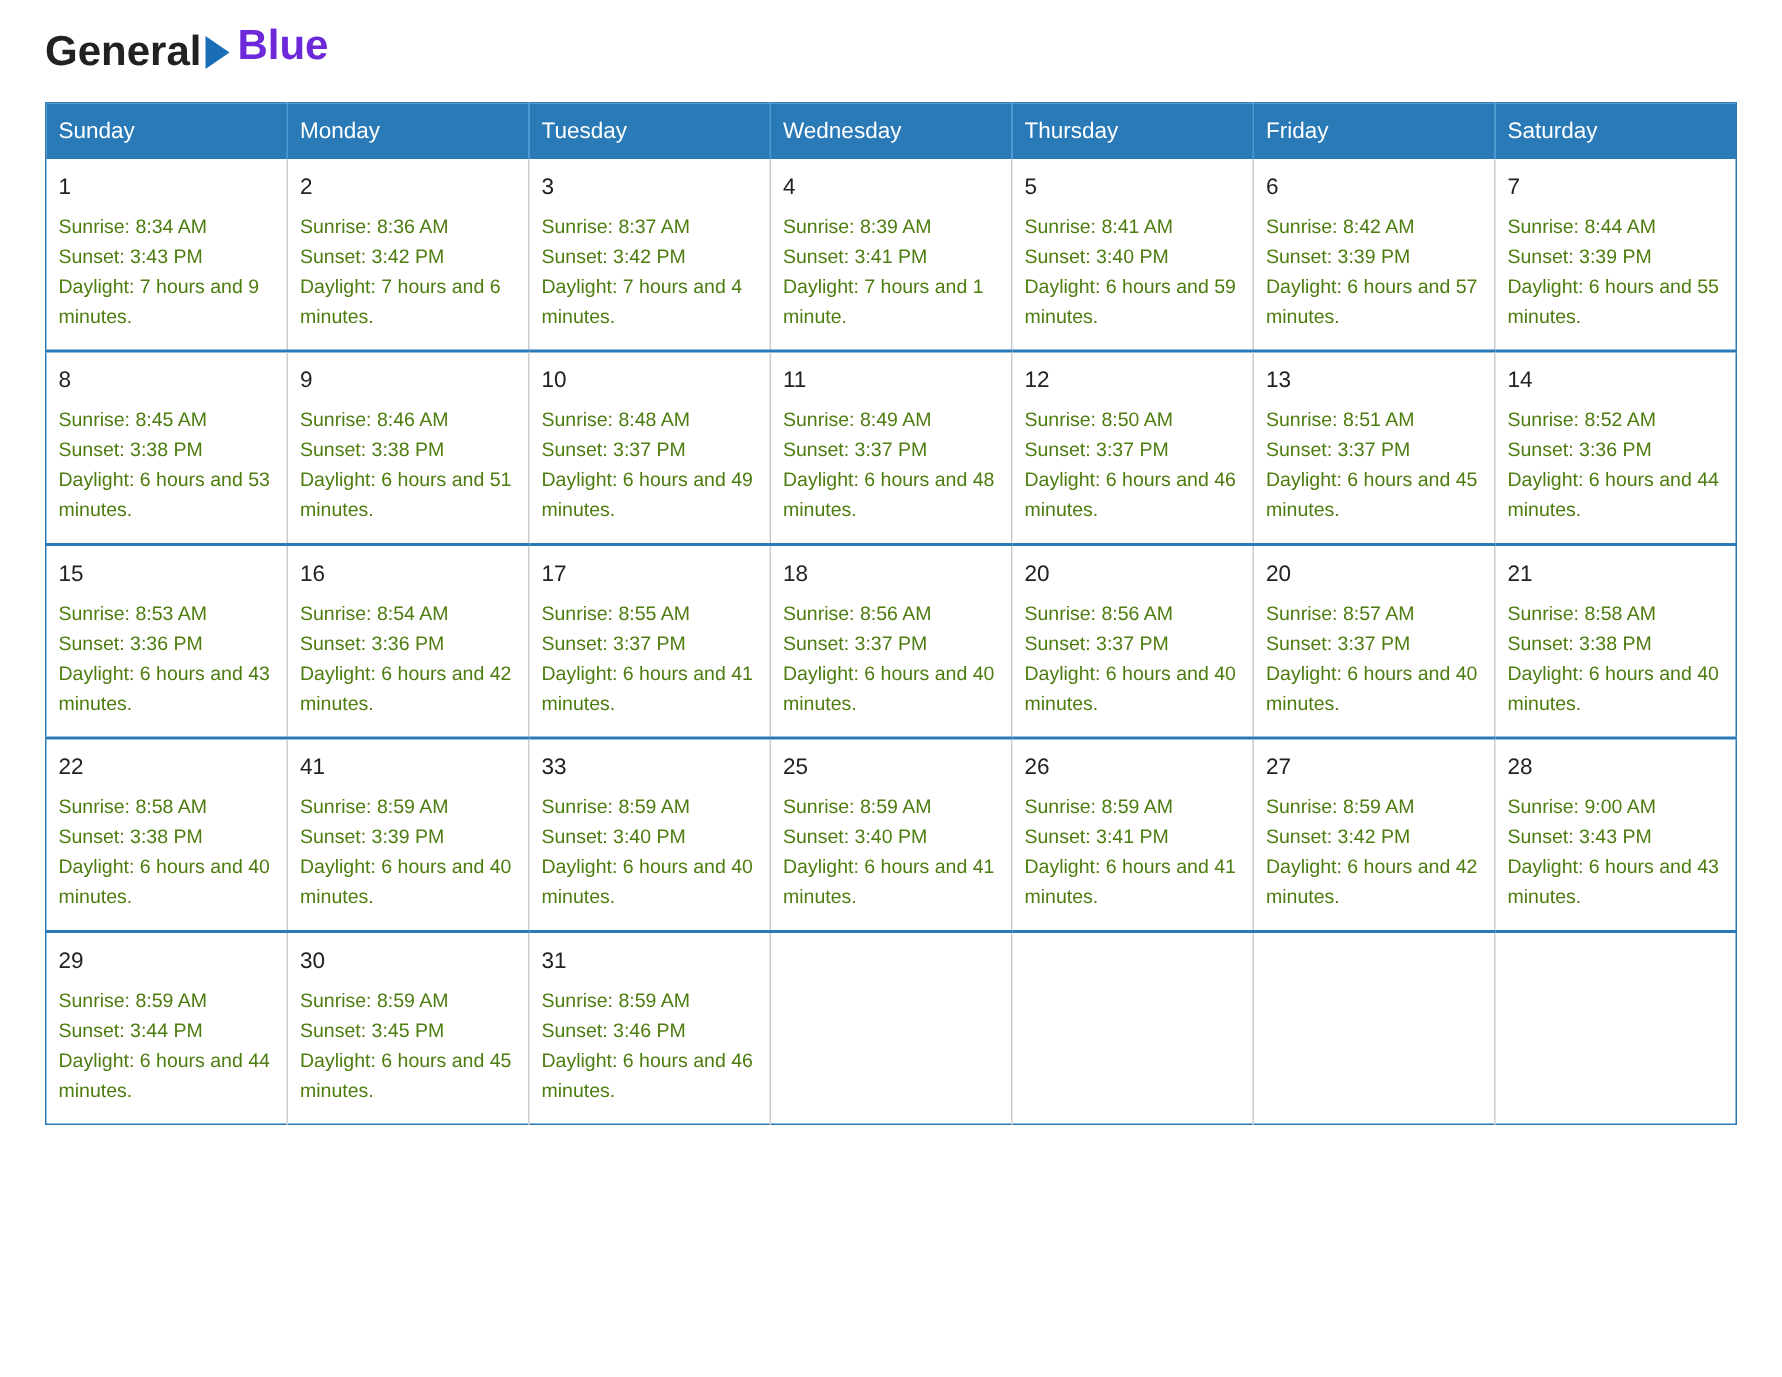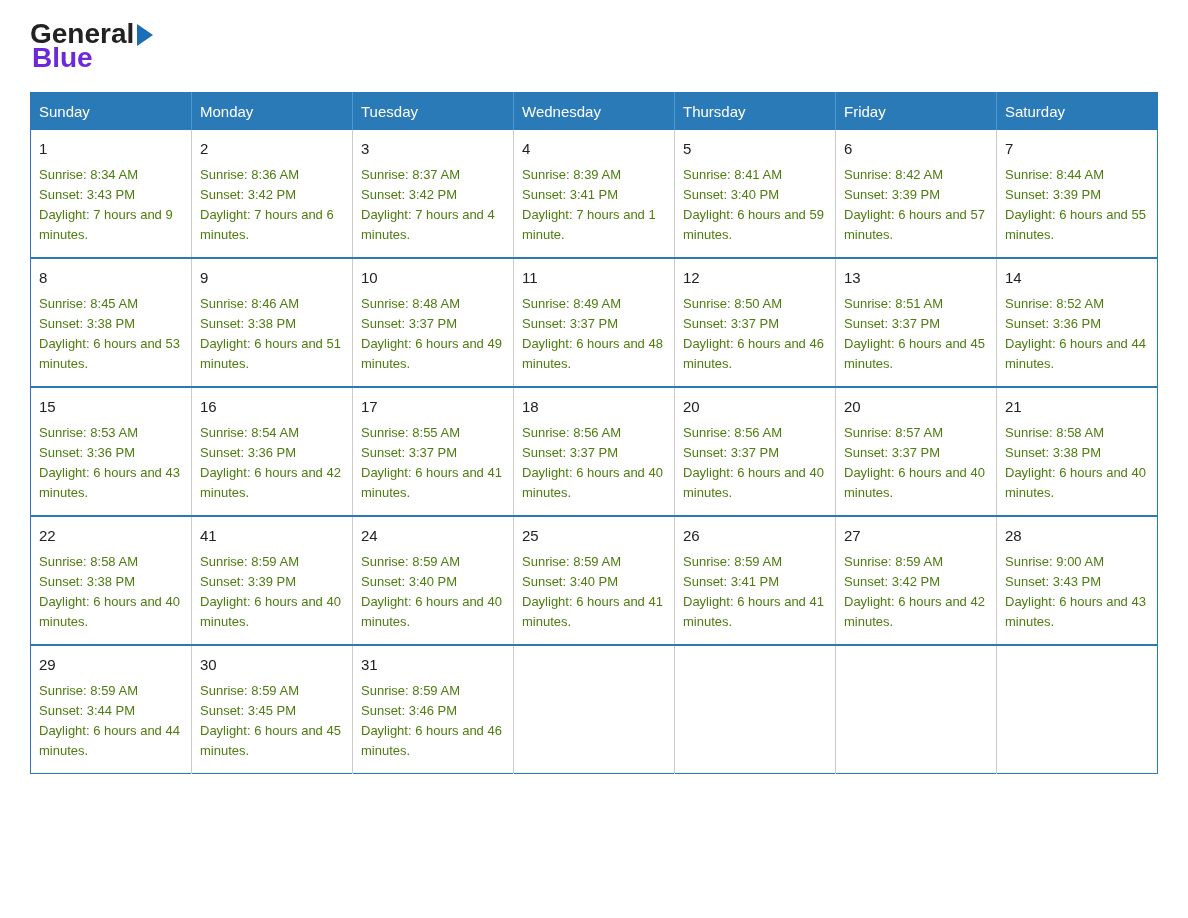--- a/index.html
+++ b/index.html
@@ -70,21 +70,21 @@
       display: block;
       margin-bottom: 4px;
     }
     .day-info {
       font-size: 13px;
       color: #4d7c0f;
       line-height: 1.55;
     }
     .logo-wrapper {
       display: flex;
-      flex-direction: column;
+      flex-direction: row;
       line-height: 1;
     }
     .logo-row1 {
       display: flex;
       align-items: center;
       font-size: 28px;
       font-weight: bold;
       color: #222;
     }
     .logo-row2 {
@@ -228,21 +228,21 @@
       <tr>
         <td>
         <span class="day-number">22</span>
         <span class="day-info">Sunrise: 8:58 AM<br>Sunset: 3:38 PM<br>Daylight: 6 hours and 40 minutes.</span>
       </td>
         <td>
         <span class="day-number">41</span>
         <span class="day-info">Sunrise: 8:59 AM<br>Sunset: 3:39 PM<br>Daylight: 6 hours and 40 minutes.</span>
       </td>
         <td>
-        <span class="day-number">24</span>
+        <span class="day-number">33</span>
         <span class="day-info">Sunrise: 8:59 AM<br>Sunset: 3:40 PM<br>Daylight: 6 hours and 40 minutes.</span>
       </td>
         <td>
         <span class="day-number">25</span>
         <span class="day-info">Sunrise: 8:59 AM<br>Sunset: 3:40 PM<br>Daylight: 6 hours and 41 minutes.</span>
       </td>
         <td>
         <span class="day-number">26</span>
         <span class="day-info">Sunrise: 8:59 AM<br>Sunset: 3:41 PM<br>Daylight: 6 hours and 41 minutes.</span>
       </td>

